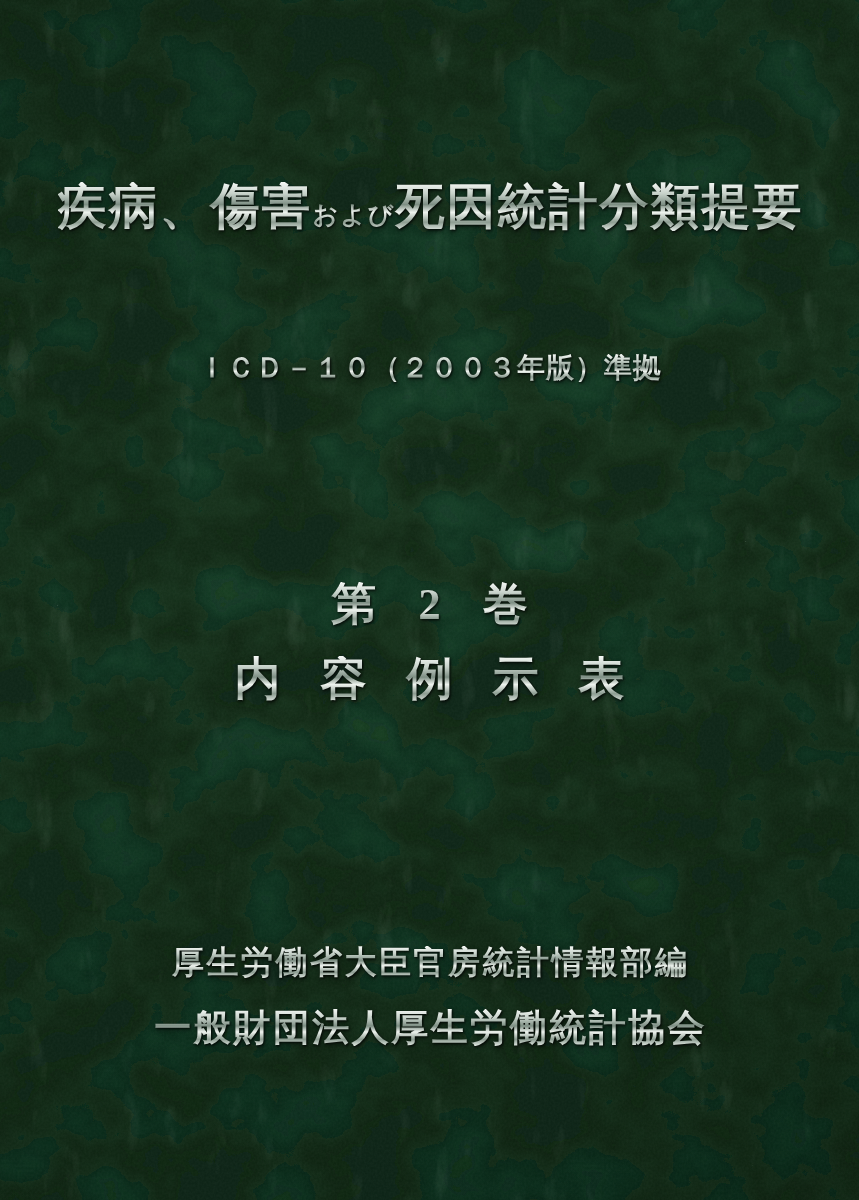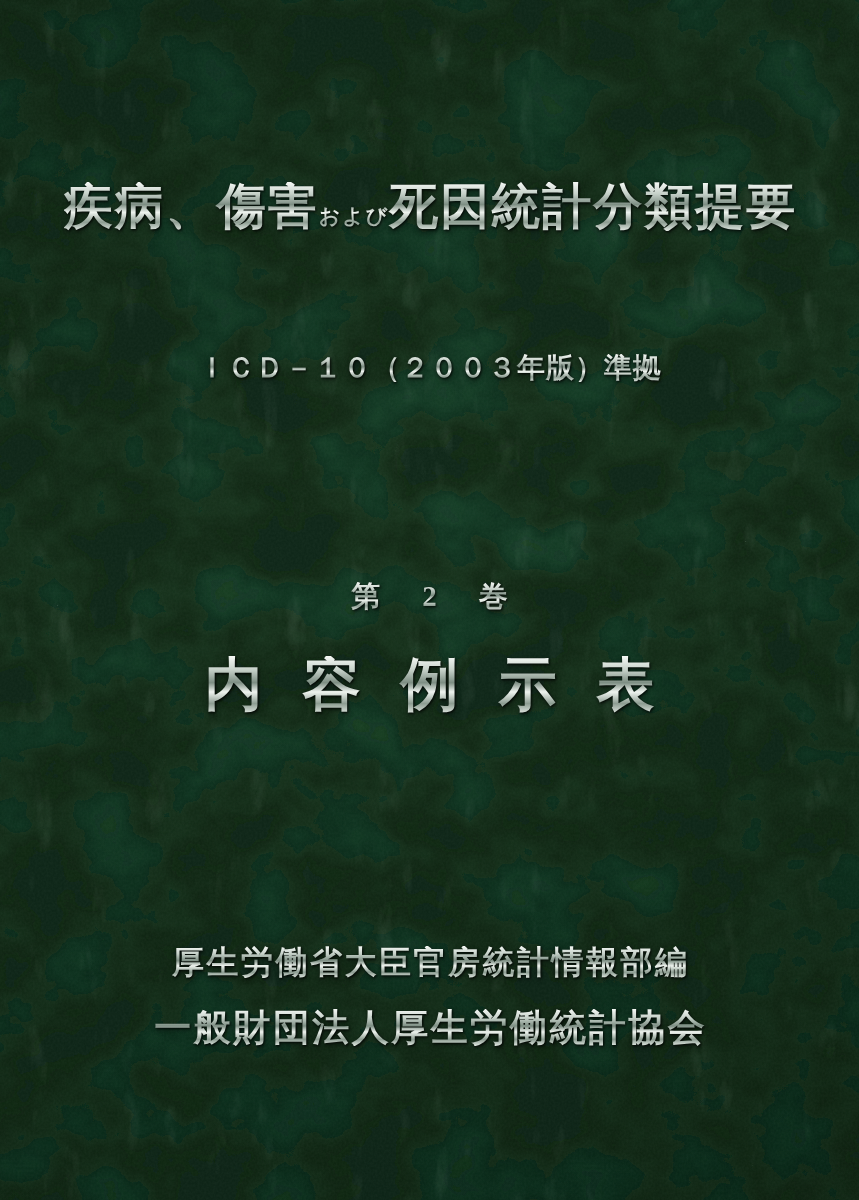--- a/index.html
+++ b/index.html
@@ -62,29 +62,29 @@
       #e2e9e3 100%);
     -webkit-background-clip: text;
     background-clip: text;
     color: transparent;
     filter: drop-shadow(1px 1px 1px rgba(0,0,0,0.75))
             drop-shadow(0 2px 2px rgba(0,0,0,0.35));
   }
 
   .title-line { top: 182px; font-size: 49px; }
   .title-line .foil { letter-spacing: 2px; margin-right: -2px; }
-  .title-small { font-size: 21px; text-align: right; }
+  .title-small { font-size: 25px; text-align: right; }
 
   .edition-line { top: 354px; font-size: 28px; }
   .edition-line .foil { letter-spacing: 1px; margin-right: -1px; }
 
-  .volume-line { top: 582px; font-size: 29px; }
+  .volume-line { top: 582px; font-size: 45px; }
   .volume-line .foil { letter-spacing: 42px; margin-right: -42px; }
 
-  .subtitle-line { top: 656px; font-size: 58px; }
+  .subtitle-line { top: 656px; font-size: 46px; }
   .subtitle-line .foil { letter-spacing: 40px; margin-right: -40px; }
 
   .editor-line { top: 946px; font-size: 32px; }
   .editor-line .foil { letter-spacing: 2.5px; margin-right: -2.5px; }
 
   .publisher-line { top: 1009px; font-size: 37px; }
   .publisher-line .foil { letter-spacing: 2.5px; margin-right: -2.5px; }
 </style>
 </head>
 <body>

